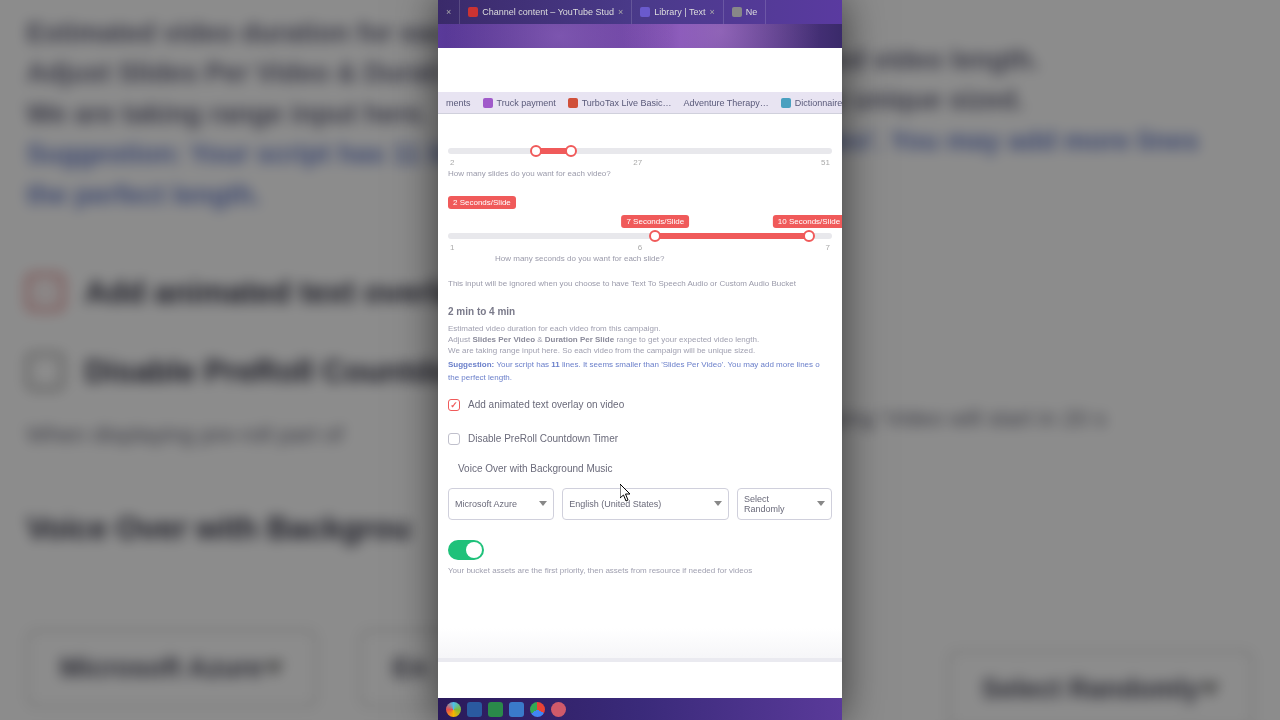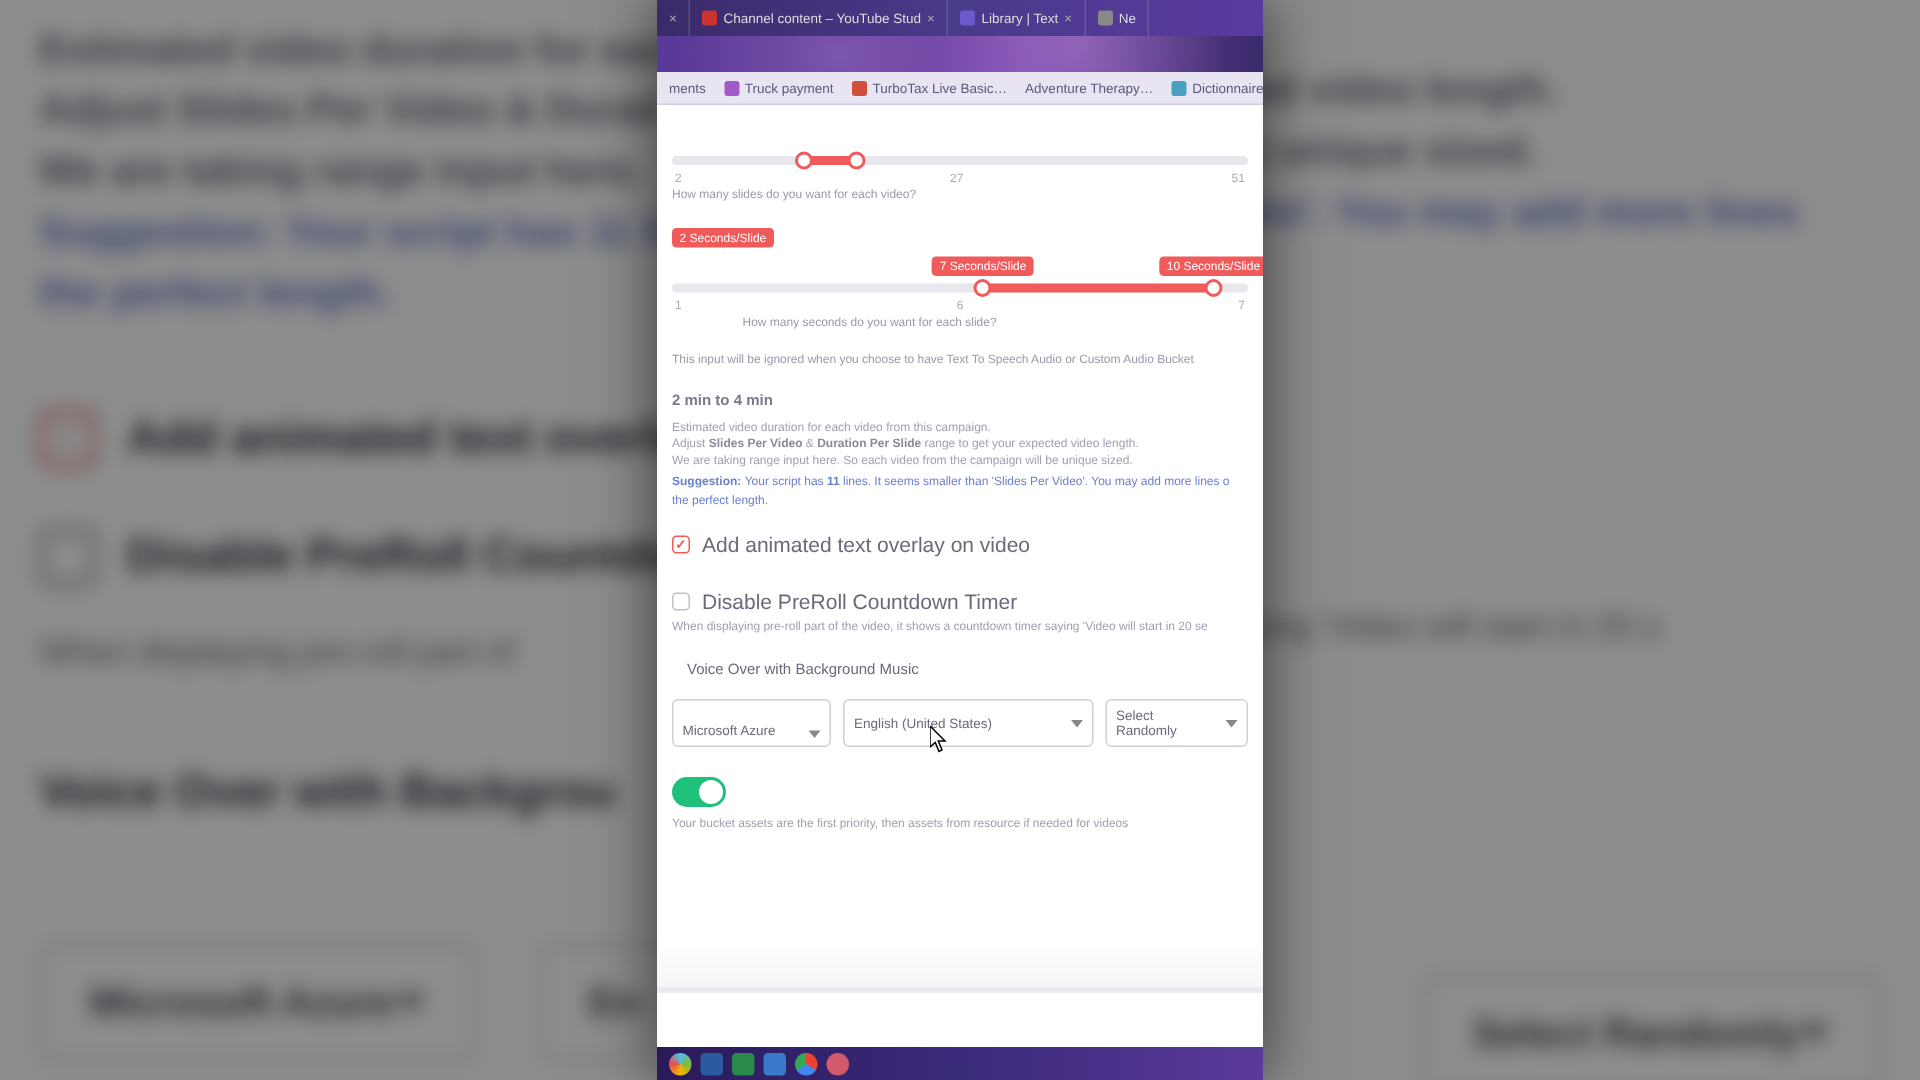--- a/index.html
+++ b/index.html
@@ -83,20 +83,21 @@
     background: #e8e4f2;
     display: flex;
     align-items: center;
     font-size: 9px;
     color: #5a5a7a;
     gap: 12px;
     padding: 0 8px;
     overflow: hidden;
     white-space: nowrap;
     border-bottom: 1px solid #d0d0dc;
+    margin-top: 44px;
   }
   .bm { display: flex; align-items: center; gap: 4px; cursor: pointer; }
   .bm-icon { width: 10px; height: 10px; border-radius: 2px; flex-shrink: 0; }
 
   
   .content {
     flex: 1;
     background: #fff;
     padding: 6px 10px 10px;
     font-size: 9px;
@@ -121,29 +122,29 @@
   .duration-est { font-size: 10px; color: #7a7a8a; font-weight: 600; margin: 10px 0 6px; }
   .info-text { font-size: 8px; color: #a0a0b0; line-height: 1.4; }
   .info-text .bold { font-weight: 700; color: #8a8a9a; }
   .suggestion { font-size: 8px; color: #6a7fca; line-height: 1.4; margin-top: 2px; }
   .suggestion .bold { font-weight: 700; }
 
   .option-row { display: flex; align-items: center; gap: 8px; margin: 16px 0 4px; }
   .checkbox { width: 12px; height: 12px; border: 1.5px solid #c0c0cc; border-radius: 3px; display: flex; align-items: center; justify-content: center; cursor: pointer; flex-shrink: 0; }
   .checkbox.checked { border-color: #f05a5a; }
   .checkbox.checked::after { content: '✓'; color: #f05a5a; font-size: 9px; font-weight: bold; }
-  .option-label { font-size: 14px; color: #6a6a7a; }
+  .option-label { font-size: 10px; color: #6a6a7a; }
   .option-help { font-size: 8px; color: #a0a0b0; margin-left: 0px; line-height: 1.3; }
 
   .section-title { font-size: 10px; color: #6a6a7a; margin: 18px 0 14px 10px; }
 
   .selects-row { display: flex; gap: 8px; }
   .select { border: 1px solid #d0d0dc; border-radius: 4px; padding: 5px 6px; font-size: 9px; color: #6a6a7a; background: #fff; display: flex; align-items: center; justify-content: space-between; cursor: pointer; }
   .select .caret { width: 0; height: 0; border-left: 4px solid transparent; border-right: 4px solid transparent; border-top: 5px solid #888; margin-left: 6px; flex-shrink: 0; }
-  .sel1 { width: 112px; align-items: flex-end; }
+  .sel1 { width: 112px; }
   .sel2 { width: 176px; }
   .sel3 { width: 100px; }
 
   .toggle-wrap { margin: 20px 0 6px; }
   .toggle { width: 36px; height: 20px; background: #1fc17a; border-radius: 10px; position: relative; cursor: pointer; }
   .toggle-knob { width: 16px; height: 16px; background: #fff; border-radius: 50%; position: absolute; top: 2px; right: 2px; }
   .toggle-help { font-size: 8px; color: #a0a0b0; margin-top: 6px; }
 
   .content-fade {
     position: absolute;
@@ -328,21 +329,20 @@
     <div class="option-row">
       <div class="checkbox checked"></div>
       <div class="option-label">Add animated text overlay on video</div>
     </div>
 
     
     <div class="option-row" style="margin-top:22px;">
       <div class="checkbox"></div>
       <div class="option-label">Disable PreRoll Countdown Timer</div>
     </div>
-    <div class="option-help">When displaying pre-roll part of the video, it shows a countdown timer saying 'Video will start in 20 se</div>
 
     
     <div class="section-title">Voice Over with Background Music</div>
     <div class="selects-row">
       <div class="select sel1">
         <span>Microsoft Azure</span>
         <div class="caret"></div>
       </div>
       <div class="select sel2">
         <span>English (United States)</span>

